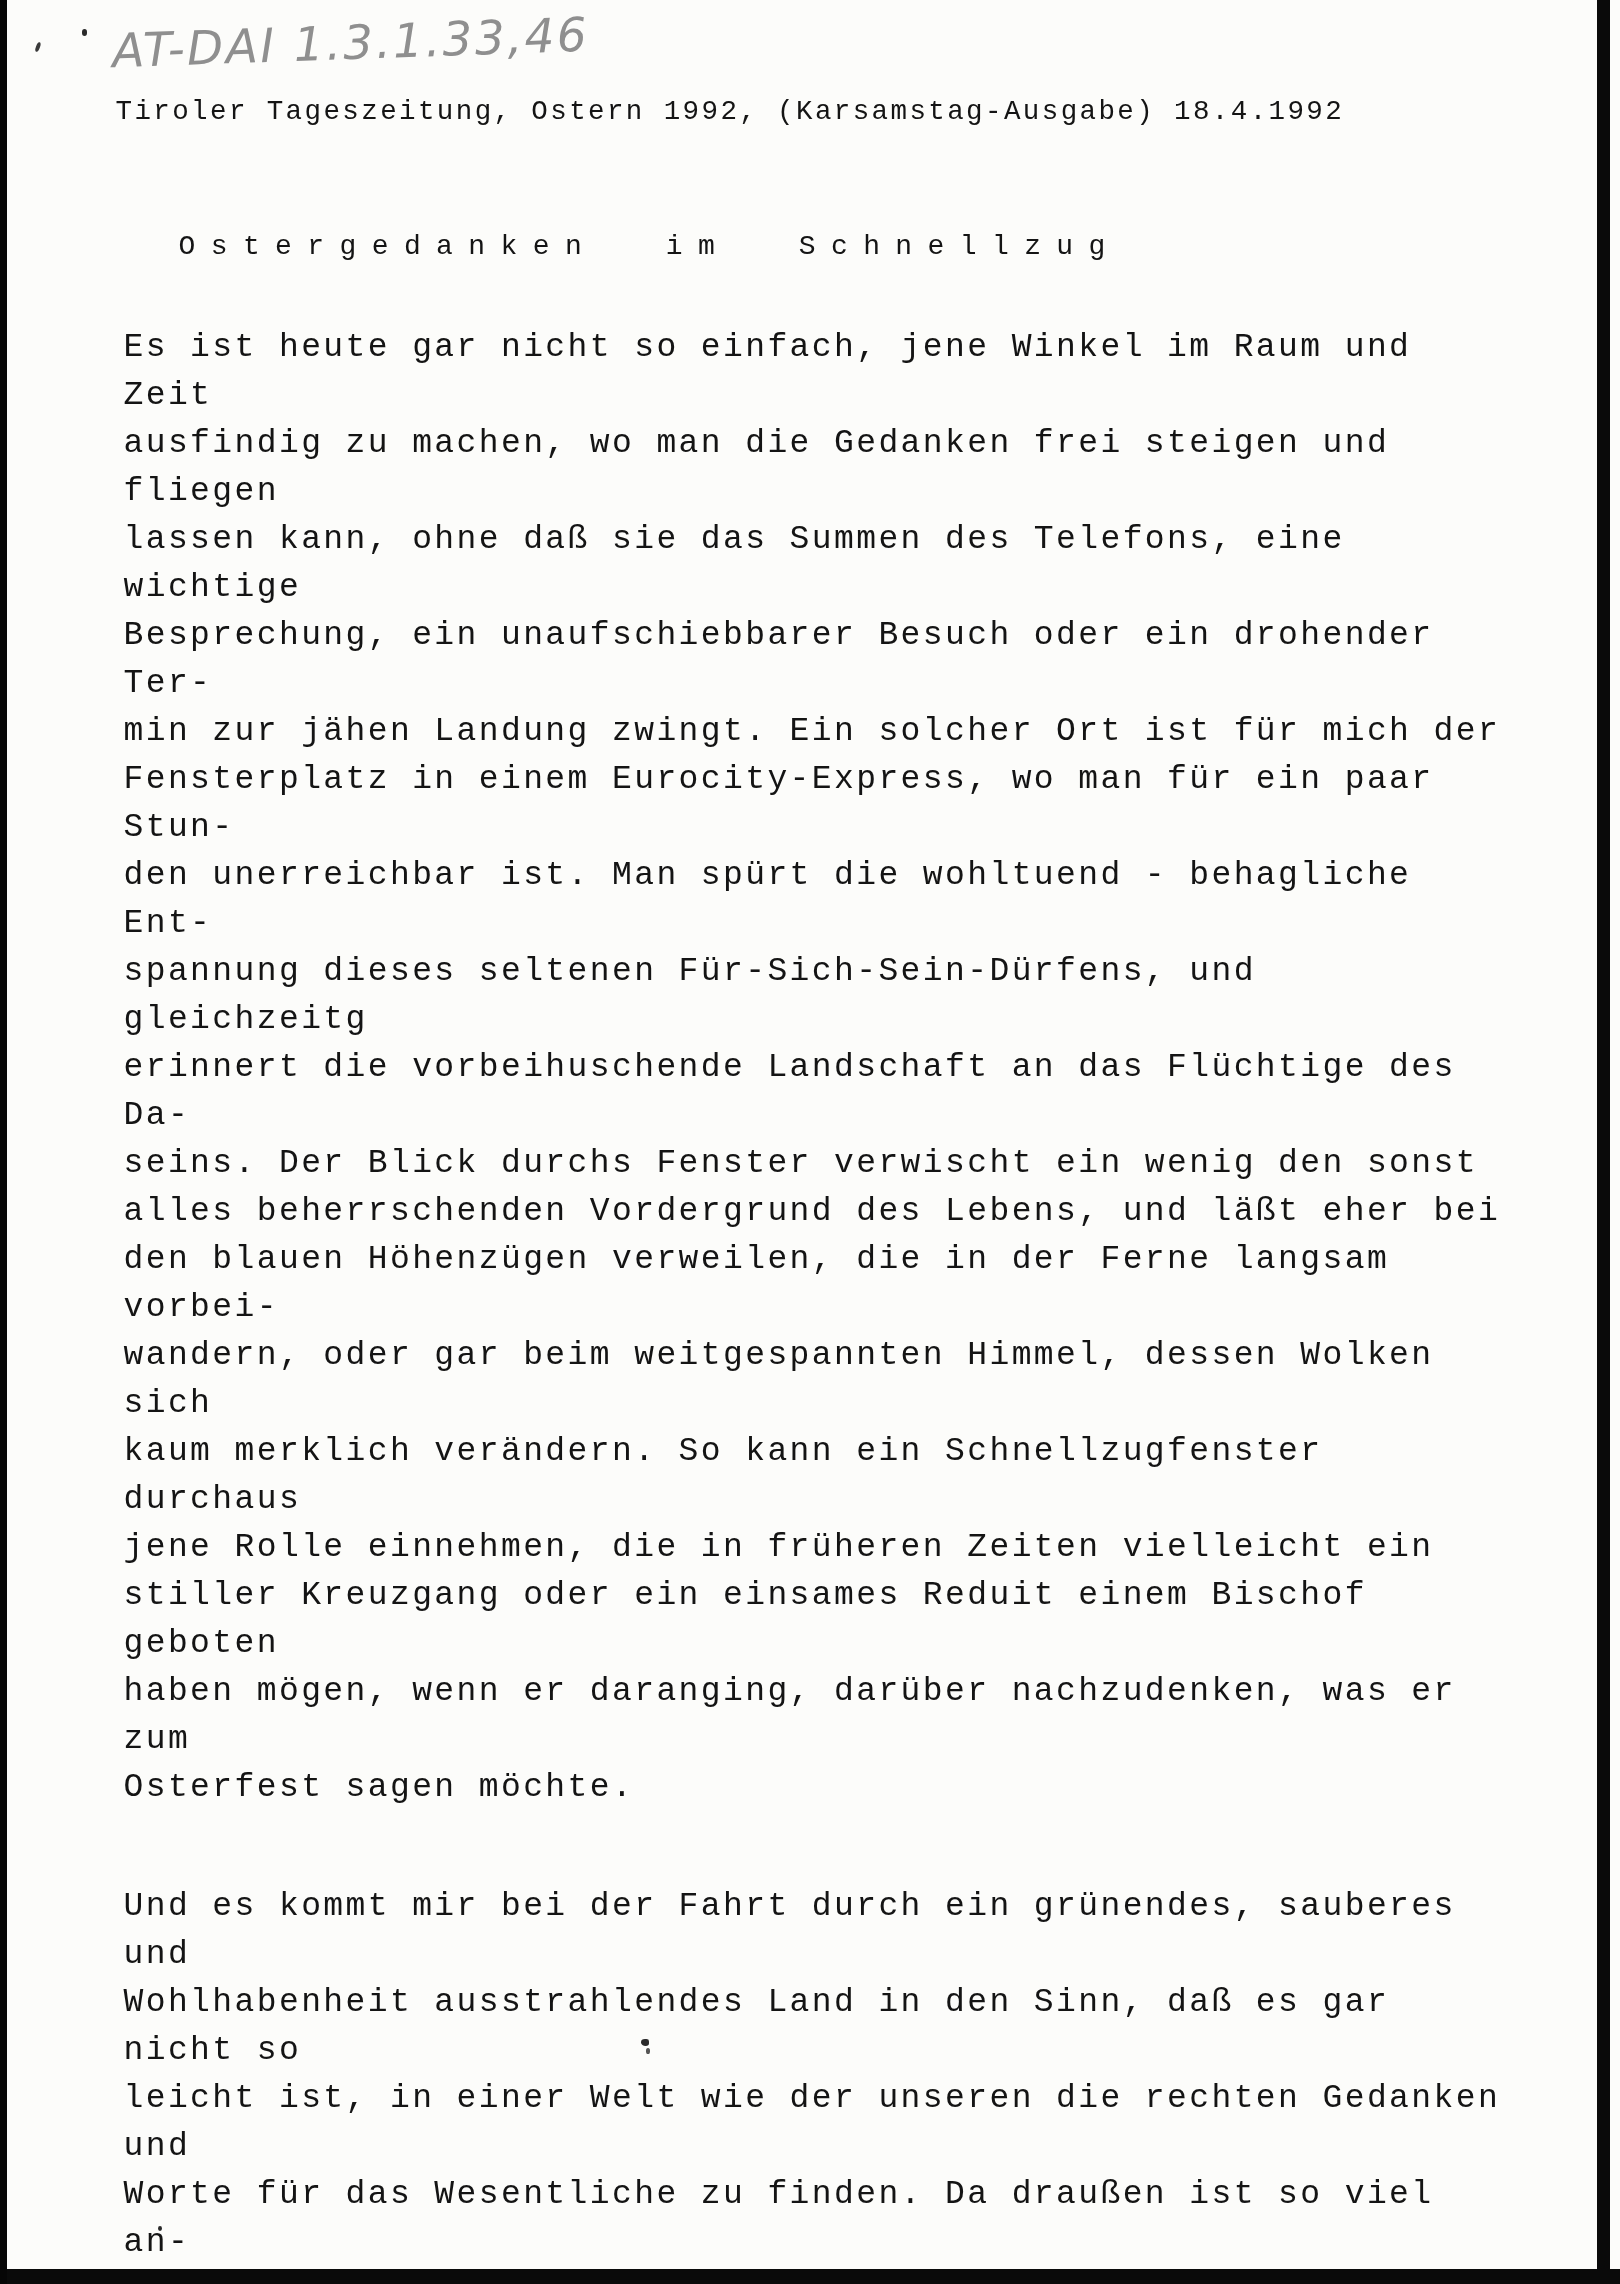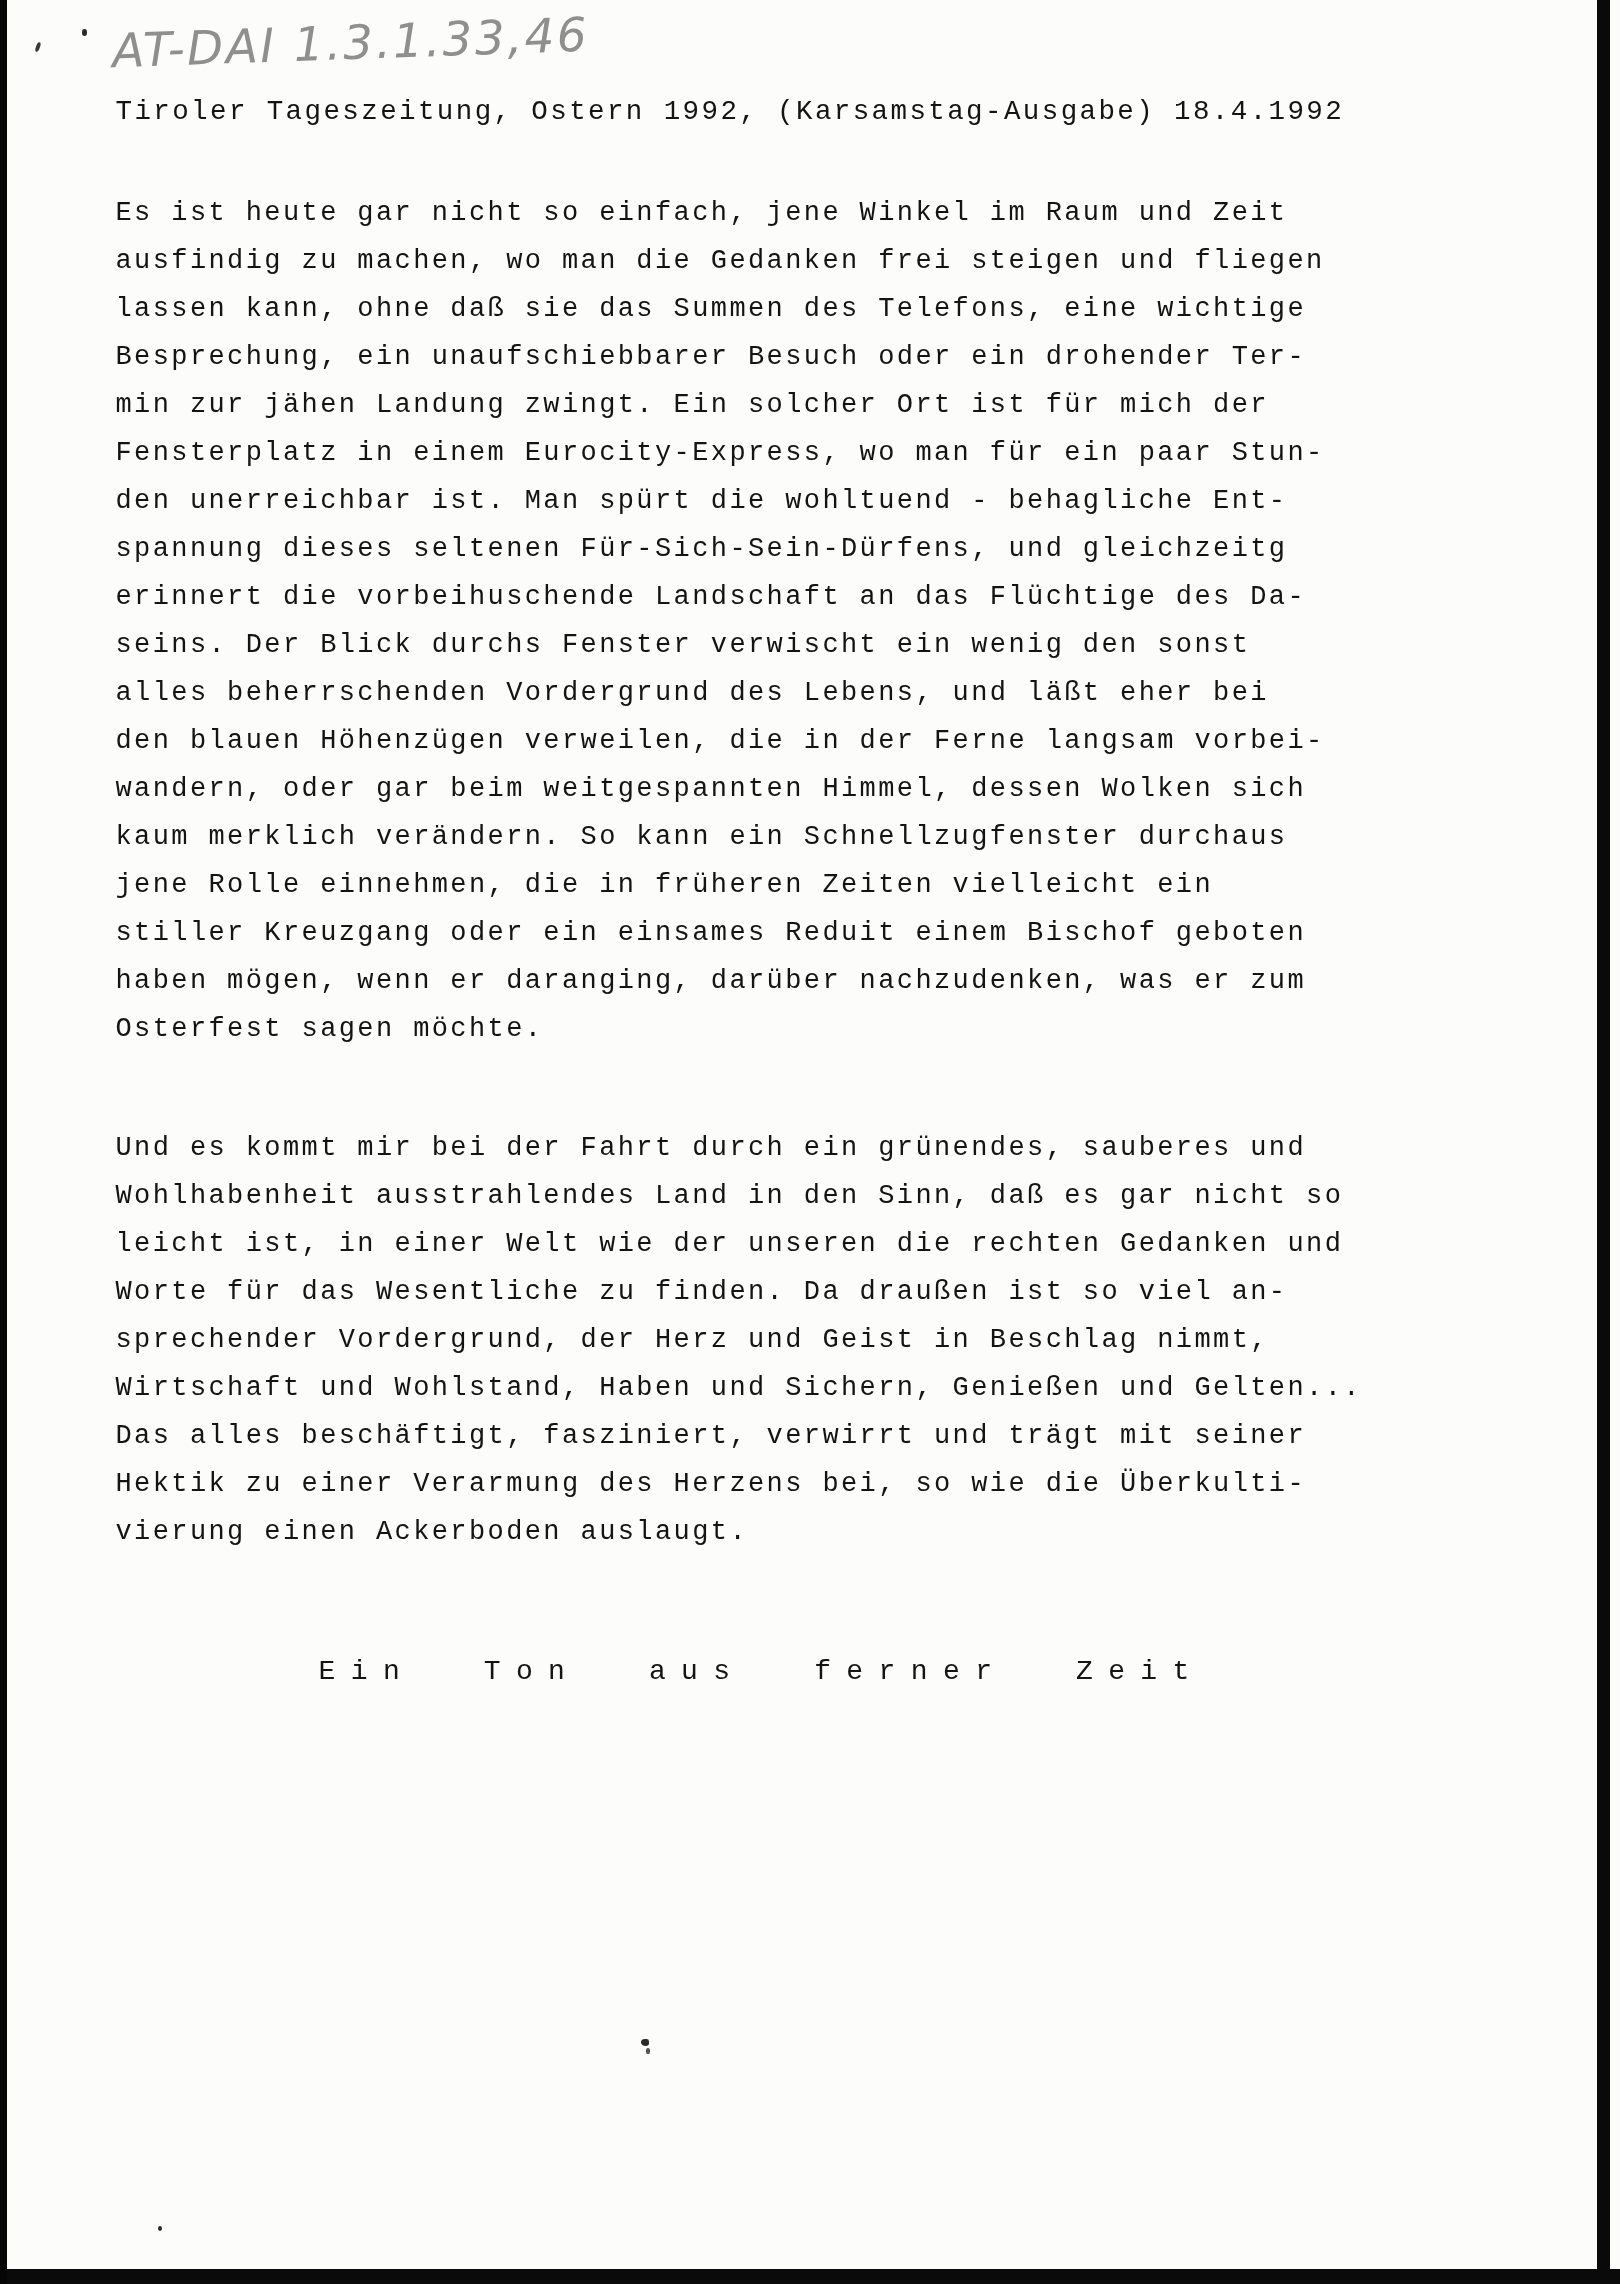--- a/index.html
+++ b/index.html
@@ -44,22 +44,22 @@
     white-space:nowrap;
   }
   .doc-title {
     margin:104px 0 0 63px;
     font-size:28px;
     letter-spacing:0.55em;
     word-spacing:1.3em;
     white-space:nowrap;
   }
   .para {
-    margin:0;
-    font-size:27px;
+    margin:8px;
+    font-size:33px;
     line-height:48px;
     letter-spacing:2.4px;
     white-space:pre-line;
   }
   .para-1 { margin-top:62px; }
   .para-2 { margin-top:71px; }
   .closing-para { margin-top:45px; }
   .subheading {
     margin:100px 0 0 203px;
     font-size:28px;
@@ -85,20 +85,21 @@
 
     <span class="speck speck-a"></span>
     <span class="speck speck-b"></span>
     <span class="speck speck-c"></span>
     <span class="speck speck-d"></span>
     <span class="speck speck-e"></span>
 
     <div class="content">
       <p class="source-line">Tiroler Tageszeitung, Ostern 1992, (Karsamstag-Ausgabe) 18.4.1992</p>
 
+      <p class="doc-title">Ostergedanken im Schnellzug</p>
 
       <p class="para para-1">Es ist heute gar nicht so einfach, jene Winkel im Raum und Zeit
 ausfindig zu machen, wo man die Gedanken frei steigen und fliegen
 lassen kann, ohne daß sie das Summen des Telefons, eine wichtige
 Besprechung, ein unaufschiebbarer Besuch oder ein drohender Ter-
 min zur jähen Landung zwingt. Ein solcher Ort ist für mich der
 Fensterplatz in einem Eurocity-Express, wo man für ein paar Stun-
 den unerreichbar ist. Man spürt die wohltuend - behagliche Ent-
 spannung dieses seltenen Für-Sich-Sein-Dürfens, und gleichzeitg
 erinnert die vorbeihuschende Landschaft an das Flüchtige des Da-

